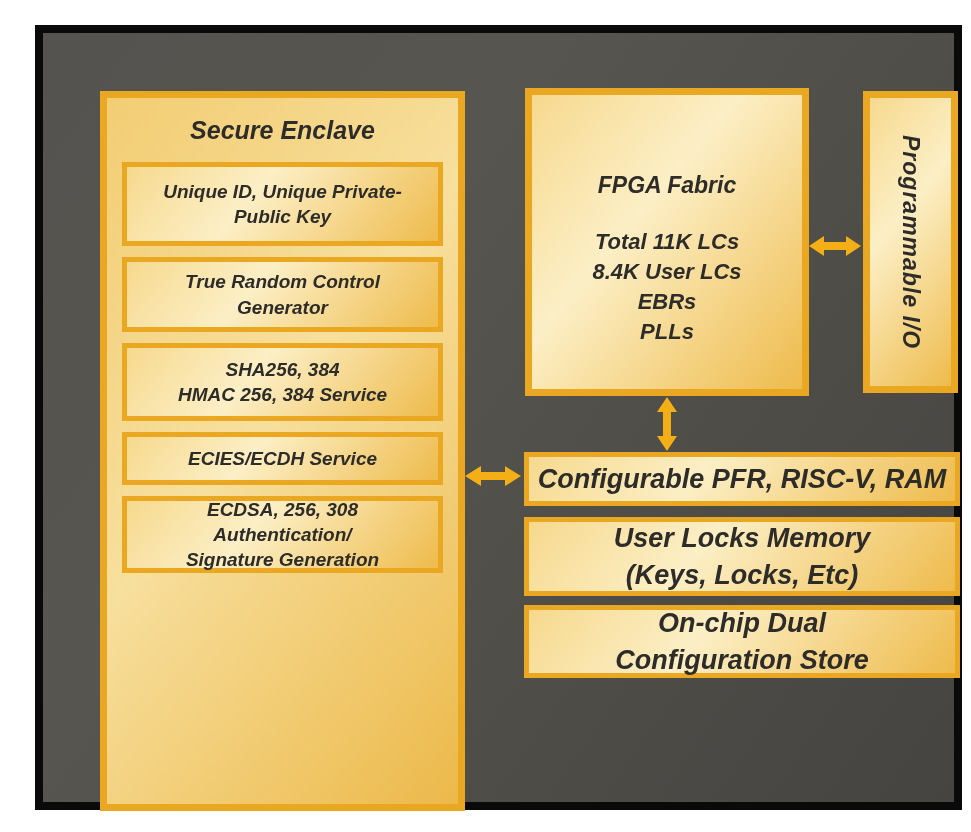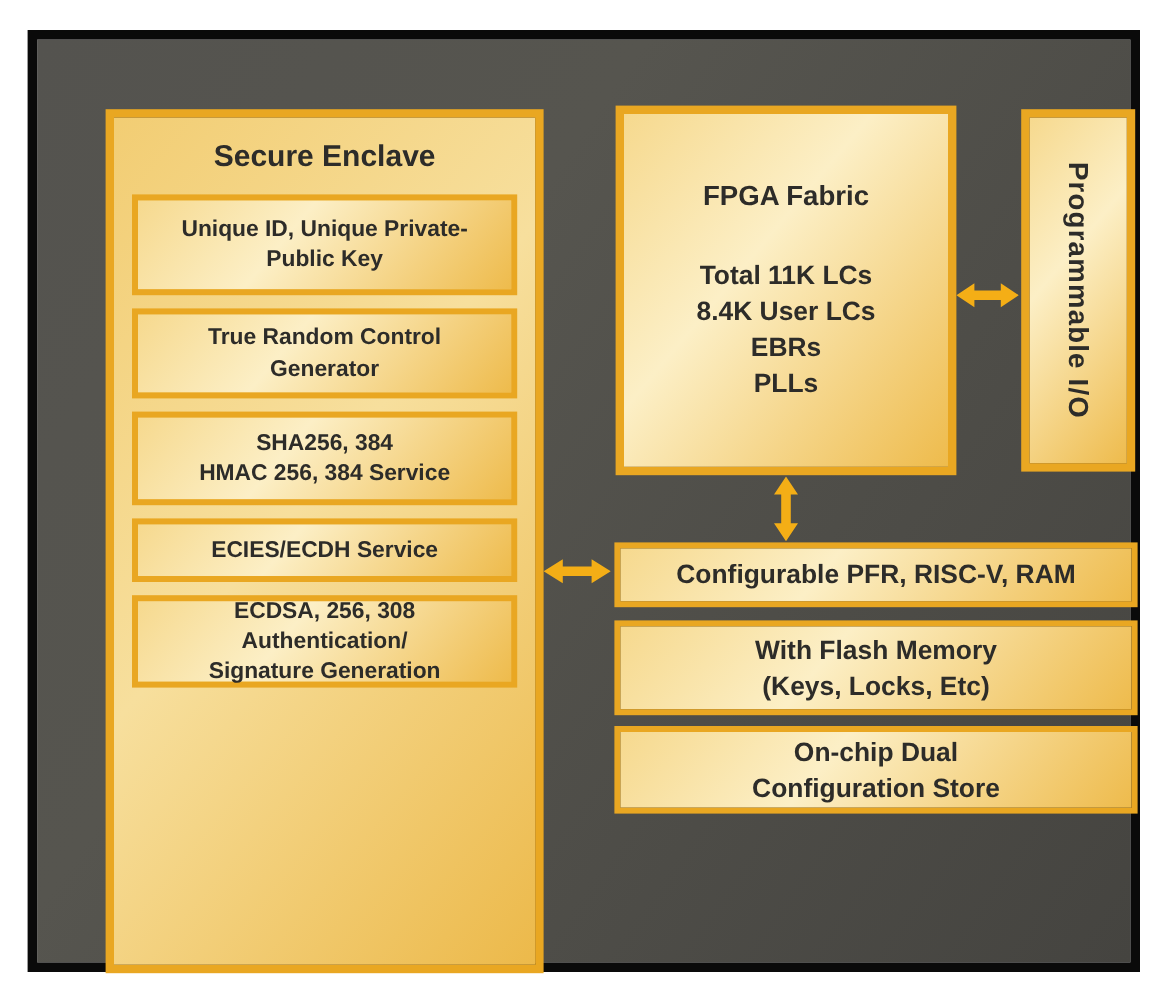--- a/index.html
+++ b/index.html
@@ -3,21 +3,21 @@
 <meta charset="utf-8">
 <style>
   * { margin: 0; padding: 0; box-sizing: border-box; }
   html, body { background: #ffffff; }
   body {
     font-family: "Liberation Sans", sans-serif;
     width: 971px; height: 832px;
     position: relative;
     overflow: hidden;
   }
-  .stage { position: absolute; left: 0; top: 0; width: 828px; height: 832px; }
+  .stage { position: absolute; left: 12px; top: 0; width: 828px; height: 832px; font-style: italic; }
 
   
   .panel {
     position: absolute;
     left: 23px; top: 25px; width: 927px; height: 785px;
     background: linear-gradient(125deg, #54534f 0%, #56554f 35%, #454440 100%);
     border: 8px solid #0a0a0a;
   }
 
   
@@ -58,36 +58,36 @@
   .se-item:nth-child(3) { height: 78px; }
   .se-item:nth-child(4) { height: 53px; }
   .se-item:nth-child(5) { height: 77px; }
   .se-item:nth-child(6) { height: 75px; }
   .se-item:nth-child(7) { height: 127px; }
 
   
   .fpga {
     left: 482px; top: 55px; width: 284px; height: 308px;
     flex-direction: column; justify-content: flex-start;
-    padding-top: 54px;
+    padding-top: 76px;
   }
   .fpga-title { font-size: 23px; line-height: 28px; }
-  .fpga-details { margin-top: 38px; font-size: 22px; line-height: 30px; }
+  .fpga-details { margin-top: 28px; font-size: 22px; line-height: 30px; }
 
   
   .progio {
     left: 820px; top: 58px; width: 95px; height: 302px;
   }
   .progio-label {
     writing-mode: vertical-rl;
     font-size: 23px; letter-spacing: 1px;
   }
 
   
-  .row { left: 481px; width: 436px; font-size: 22px; line-height: 1.34; }
+  .row { left: 481px; width: 436px; font-size: 27px; line-height: 1.34; }
   .row-cfg   { top: 419px; height: 54px; }
   .row-flash { top: 484px; height: 79px; }
   .row-store { top: 572px; height: 73px; }
   .row-espi  { top: 653px; height: 43px; }
   .row-hard  { top: 703px; height: 75px; }
 
   
   .arrow { position: absolute; }
   .arrow svg { display: block; }
   .arrow polygon { fill: #f4ae16; }
@@ -123,21 +123,21 @@
 8.4K User LCs
 EBRs
 PLLs</div>
     </div>
 
     <div class="gold-box thick progio">
       <div class="progio-label">Programmable I/O</div>
     </div>
 
     <div class="gold-box row row-cfg">Configurable PFR, RISC-V, RAM</div>
-    <div class="gold-box row row-flash">With Flash Memory
+    <div class="gold-box row row-flash">User Locks Memory
 (Keys, Locks, Etc)</div>
     <div class="gold-box row row-store">On-chip Dual
 Configuration Store</div>
 
     <div class="arrow arrow-a">
       <svg width="56" height="24" viewBox="0 0 56 24">
         <polygon points="0,12 16,2 16,8 40,8 40,2 56,12 40,22 40,16 16,16 16,22" fill="#f4ae16"></polygon>
       </svg>
     </div>
     <div class="arrow arrow-b">

